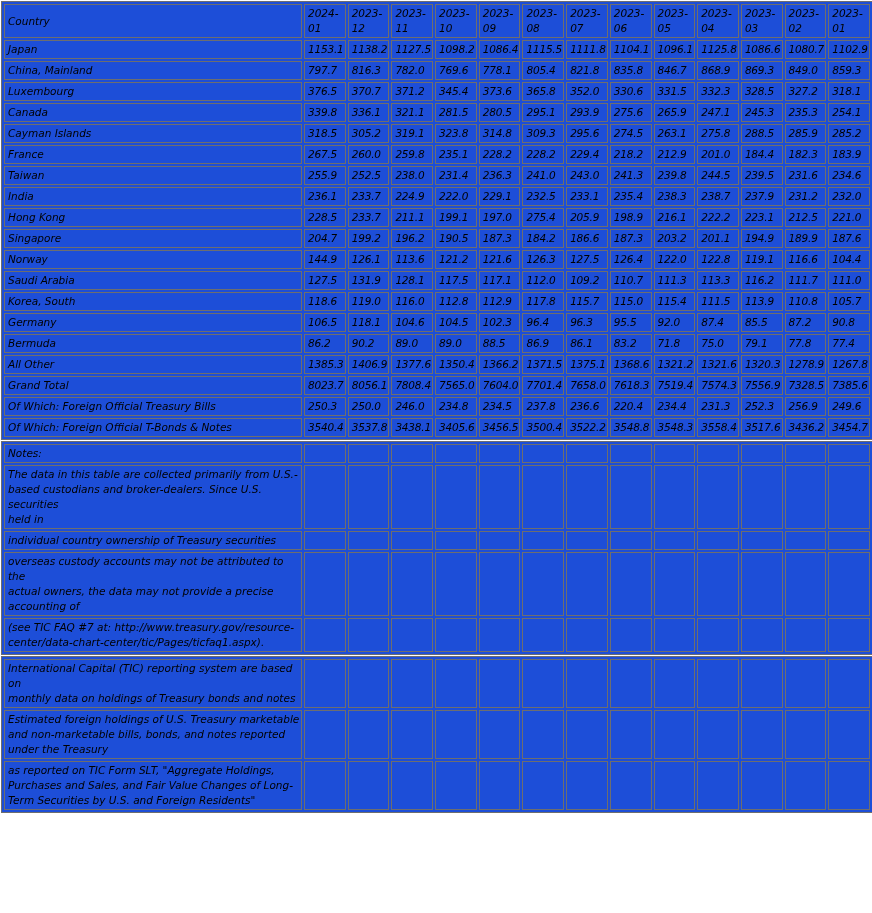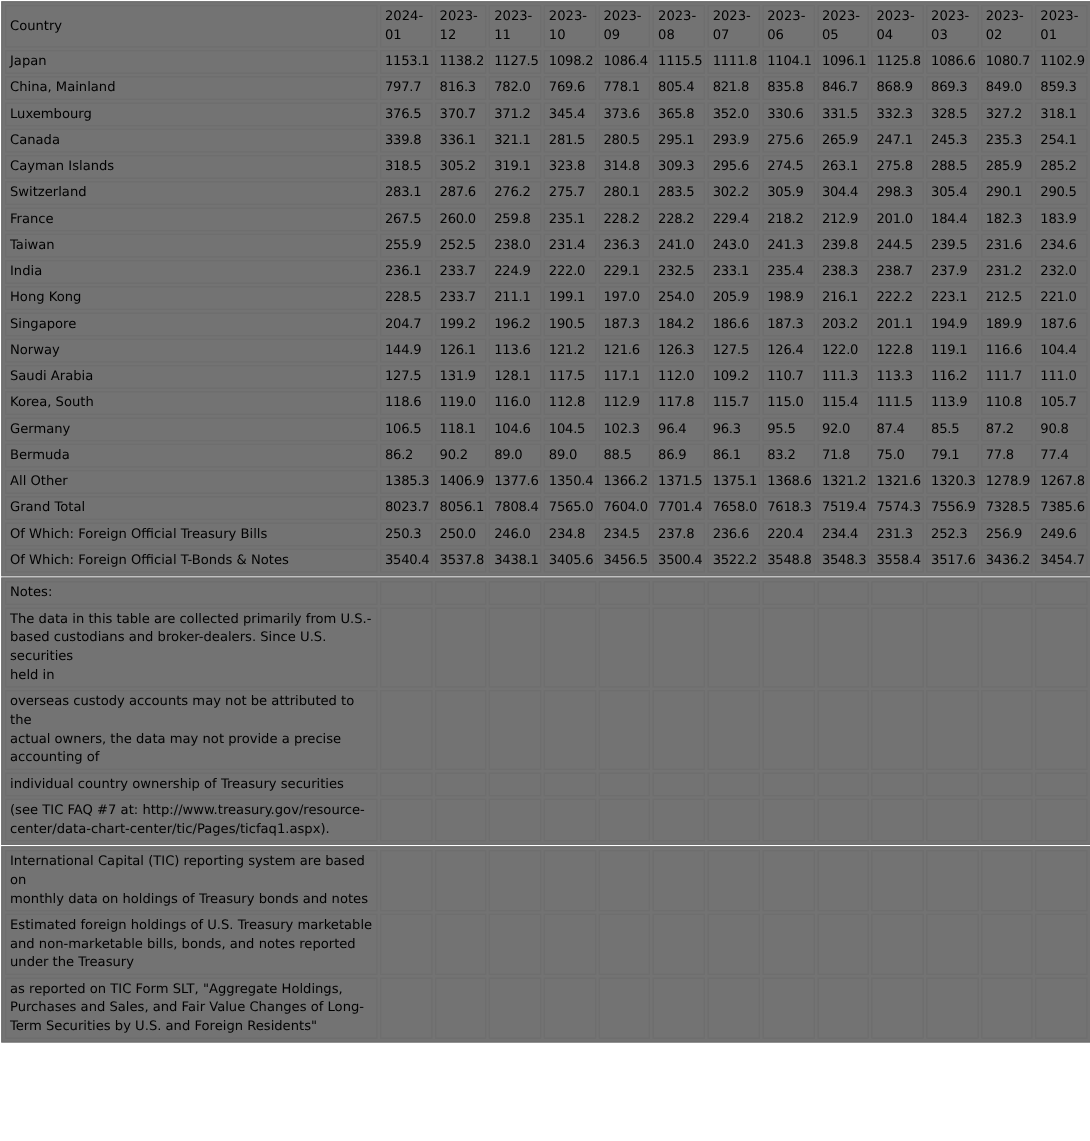--- a/index.html
+++ b/index.html
@@ -14,22 +14,23 @@
   .sheet {
     width: 872px;
     padding: 1px 0 0 1px;
   }
   table.grid {
     border-collapse: separate;
     border-spacing: 2px;
     border: 1px solid #6e6e6e;
     table-layout: fixed;
     width: 870px;
-    background: #737373;
+    background: #1d4ed8;
     margin: 0 0 1px 0;
+    font-style: italic;
   }
   table.grid td {
     box-sizing: border-box;
     border: 1px solid #6e6e6e;
     padding: 1px 1px 1px 3px;
     vertical-align: middle;
     font-size: 10.5px;
     line-height: 15px;
     overflow: hidden;
   }
@@ -173,36 +174,20 @@
           <td class="num">309.3</td>
           <td class="num">295.6</td>
           <td class="num">274.5</td>
           <td class="num">263.1</td>
           <td class="num">275.8</td>
           <td class="num">288.5</td>
           <td class="num">285.9</td>
           <td class="num">285.2</td>
         </tr>
         <tr class="datarow">
-          <td class="label">Switzerland</td>
-          <td class="num">283.1</td>
-          <td class="num">287.6</td>
-          <td class="num">276.2</td>
-          <td class="num">275.7</td>
-          <td class="num">280.1</td>
-          <td class="num">283.5</td>
-          <td class="num">302.2</td>
-          <td class="num">305.9</td>
-          <td class="num">304.4</td>
-          <td class="num">298.3</td>
-          <td class="num">305.4</td>
-          <td class="num">290.1</td>
-          <td class="num">290.5</td>
-        </tr>
-        <tr class="datarow">
           <td class="label">France</td>
           <td class="num">267.5</td>
           <td class="num">260.0</td>
           <td class="num">259.8</td>
           <td class="num">235.1</td>
           <td class="num">228.2</td>
           <td class="num">228.2</td>
           <td class="num">229.4</td>
           <td class="num">218.2</td>
           <td class="num">212.9</td>
@@ -243,21 +228,21 @@
           <td class="num">231.2</td>
           <td class="num">232.0</td>
         </tr>
         <tr class="datarow">
           <td class="label">Hong Kong</td>
           <td class="num">228.5</td>
           <td class="num">233.7</td>
           <td class="num">211.1</td>
           <td class="num">199.1</td>
           <td class="num">197.0</td>
-          <td class="num">254.0</td>
+          <td class="num">275.4</td>
           <td class="num">205.9</td>
           <td class="num">198.9</td>
           <td class="num">216.1</td>
           <td class="num">222.2</td>
           <td class="num">223.1</td>
           <td class="num">212.5</td>
           <td class="num">221.0</td>
         </tr>
         <tr class="datarow">
           <td class="label">Singapore</td>
@@ -468,39 +453,39 @@
           <td class="empty"></td>
           <td class="empty"></td>
           <td class="empty"></td>
           <td class="empty"></td>
           <td class="empty"></td>
           <td class="empty"></td>
           <td class="empty"></td>
           <td class="empty"></td>
         </tr>
         <tr class="noterow">
+          <td class="note">individual country ownership of Treasury securities</td>
+          <td class="empty"></td>
+          <td class="empty"></td>
+          <td class="empty"></td>
+          <td class="empty"></td>
+          <td class="empty"></td>
+          <td class="empty"></td>
+          <td class="empty"></td>
+          <td class="empty"></td>
+          <td class="empty"></td>
+          <td class="empty"></td>
+          <td class="empty"></td>
+          <td class="empty"></td>
+          <td class="empty"></td>
+        </tr>
+        <tr class="noterow">
           <td class="note">overseas custody accounts may not be attributed to the
 actual owners, the data may not provide a precise
 accounting of</td>
-          <td class="empty"></td>
-          <td class="empty"></td>
-          <td class="empty"></td>
-          <td class="empty"></td>
-          <td class="empty"></td>
-          <td class="empty"></td>
-          <td class="empty"></td>
-          <td class="empty"></td>
-          <td class="empty"></td>
-          <td class="empty"></td>
-          <td class="empty"></td>
-          <td class="empty"></td>
-          <td class="empty"></td>
-        </tr>
-        <tr class="noterow">
-          <td class="note">individual country ownership of Treasury securities</td>
           <td class="empty"></td>
           <td class="empty"></td>
           <td class="empty"></td>
           <td class="empty"></td>
           <td class="empty"></td>
           <td class="empty"></td>
           <td class="empty"></td>
           <td class="empty"></td>
           <td class="empty"></td>
           <td class="empty"></td>

